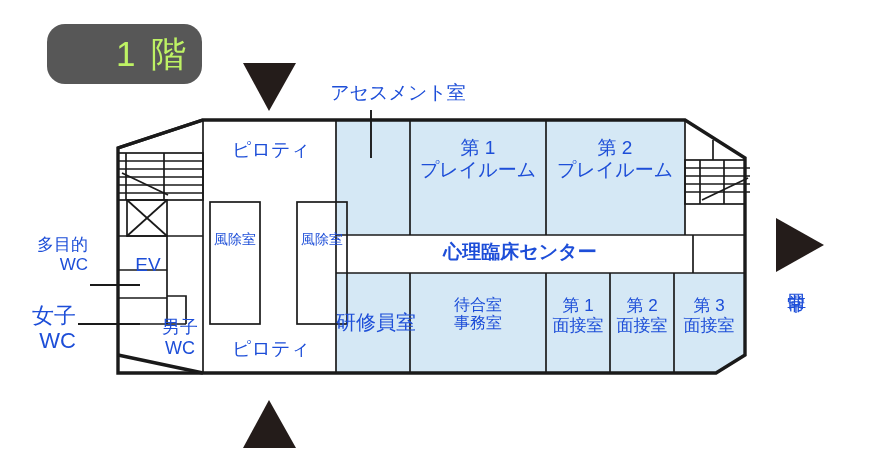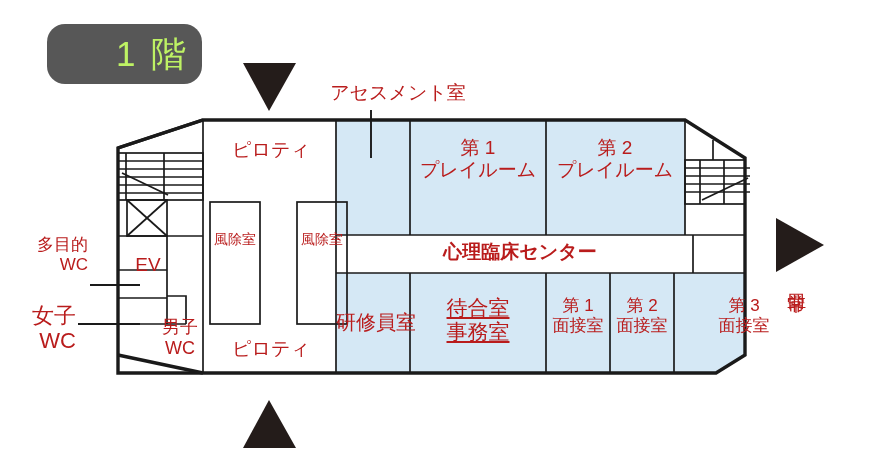--- a/index.html
+++ b/index.html
@@ -8,21 +8,21 @@
     background:#ffffff;
     font-family:"Liberation Sans","DejaVu Sans",sans-serif;
     overflow:hidden;
     position:relative;
   }
   #plan-root{position:absolute;left:0;top:0;width:884px;height:456px;}
   svg{position:absolute;left:0;top:0;width:884px;height:456px;display:block;}
   .lbl{
     position:absolute;
     font-family:"Liberation Sans","DejaVu Sans",sans-serif;
-    color:#b91c1c;
+    color:#1d4ed8;
     line-height:1.15;
     white-space:pre;
     text-align:center;
     letter-spacing:0px;
   }
   .floor-badge{
     position:absolute;
     left:47px;top:24px;width:155px;height:60px;
     background:#575757;
     border-radius:18px;
@@ -174,25 +174,25 @@
   <div class="lbl" style="left:405px;top:137px;width:146px;font-size:19px;">第 1
 プレイルーム</div>
 
   <div class="lbl" style="left:542px;top:137px;width:146px;font-size:19px;">第 2
 プレイルーム</div>
 
   <div class="lbl" style="left:355px;top:241px;width:330px;font-size:19px;font-weight:bold;">心理臨床センター</div>
 
   <div class="lbl" style="left:336px;top:311px;width:74px;font-size:20px;">研修員室</div>
 
-  <div class="lbl" style="left:410px;top:296px;width:136px;font-size:21px;text-decoration:underline;">待合室
+  <div class="lbl" style="left:410px;top:296px;width:136px;font-size:16px;">待合室
 事務室</div>
 
   <div class="lbl" style="left:546px;top:296px;width:64px;font-size:17px;">第 1
 面接室</div>
 
   <div class="lbl" style="left:610px;top:296px;width:64px;font-size:17px;">第 2
 面接室</div>
 
-  <div class="lbl" style="left:674px;top:296px;width:70px;font-size:17px;padding-left:35px;">第 3
+  <div class="lbl" style="left:674px;top:296px;width:70px;font-size:17px;">第 3
 面接室</div>
 
 </div>
 
 </body></html>

